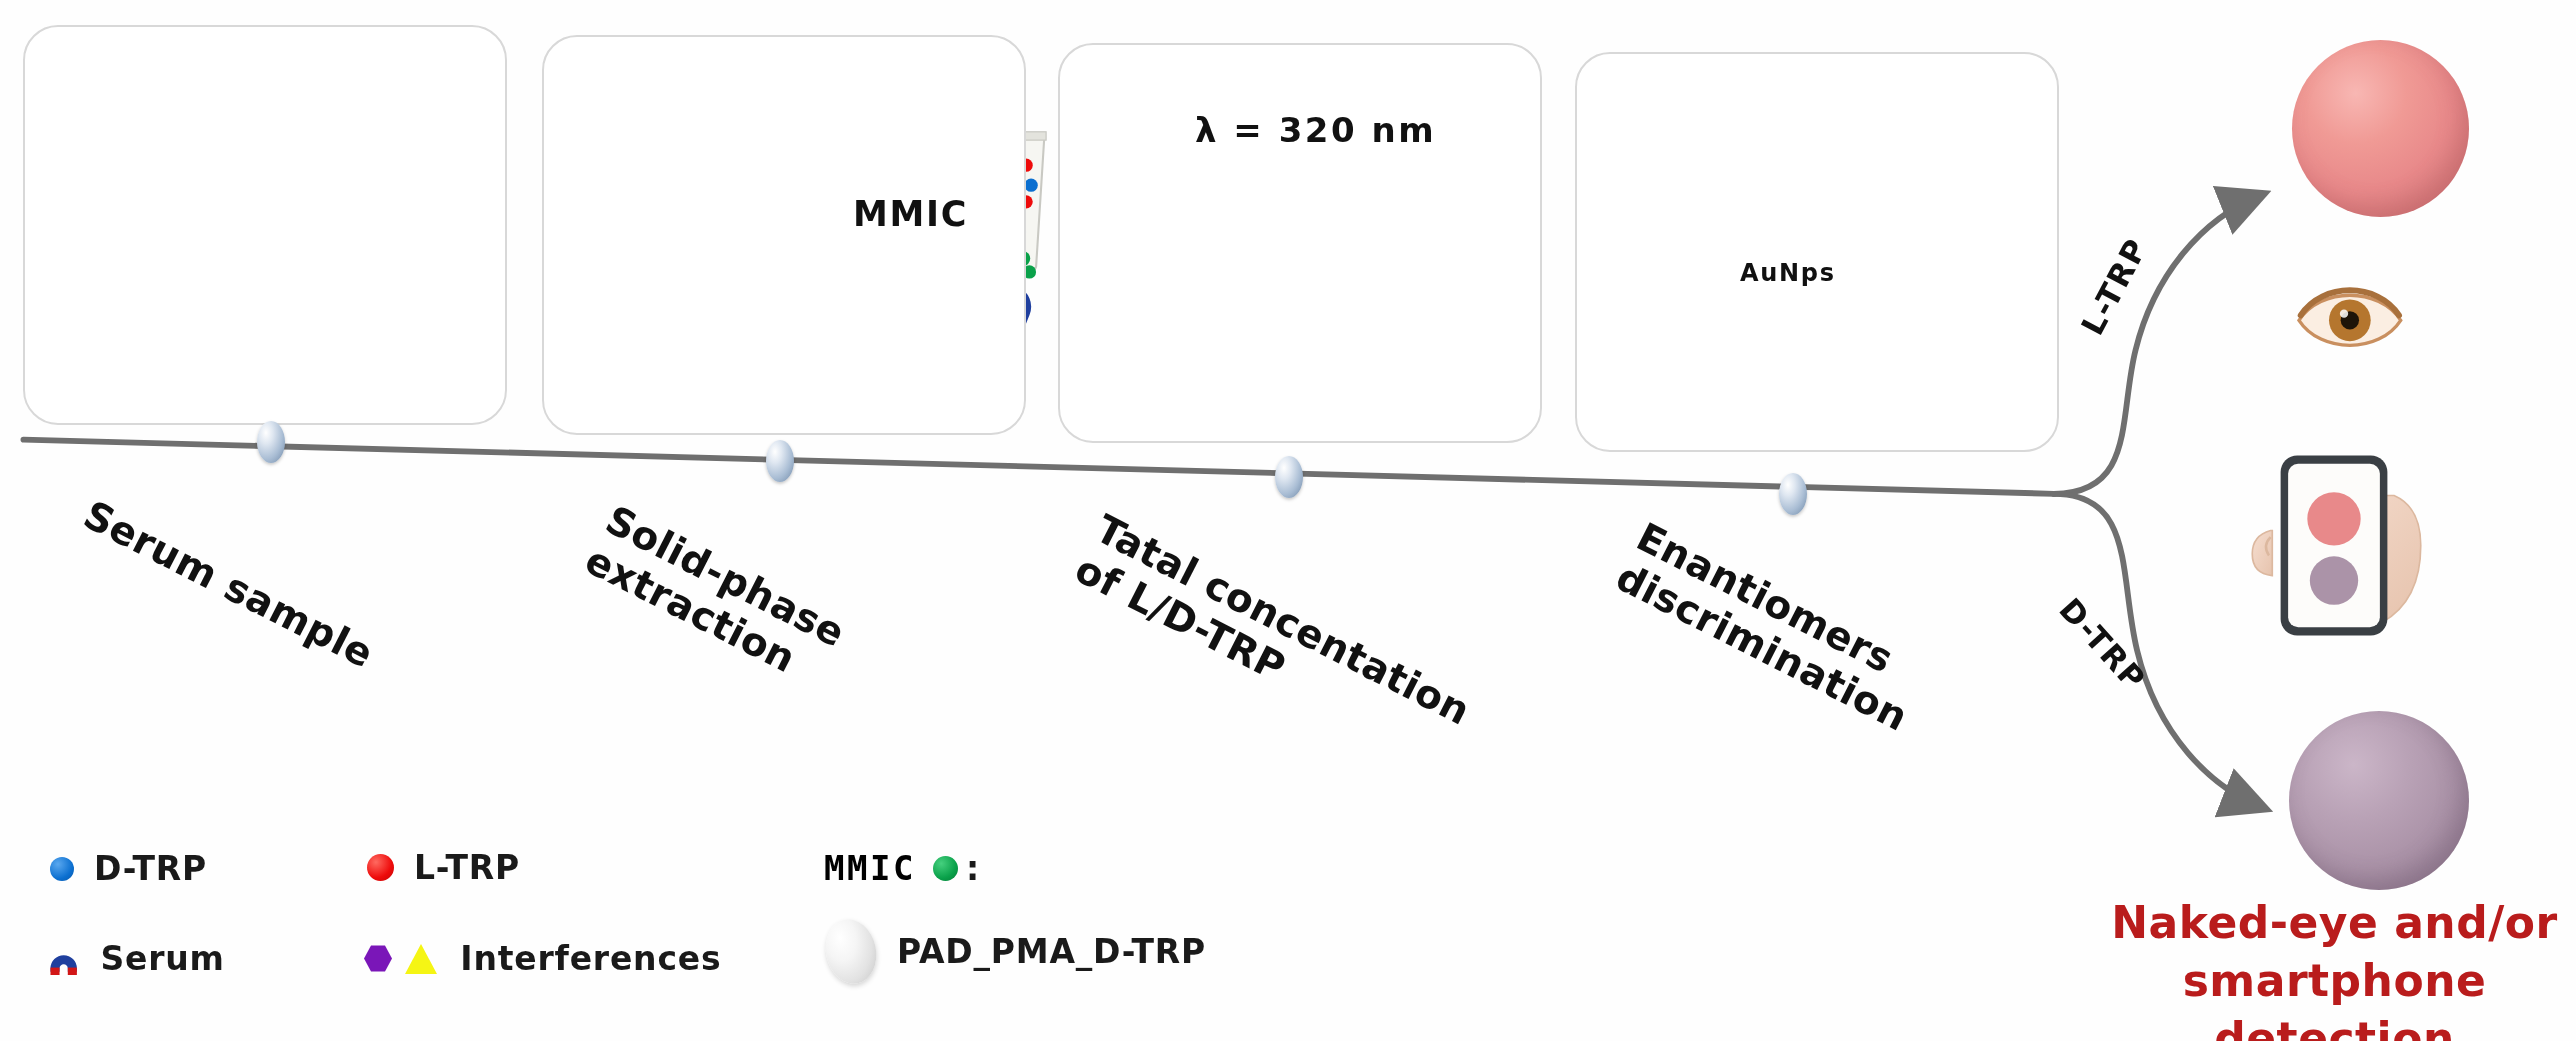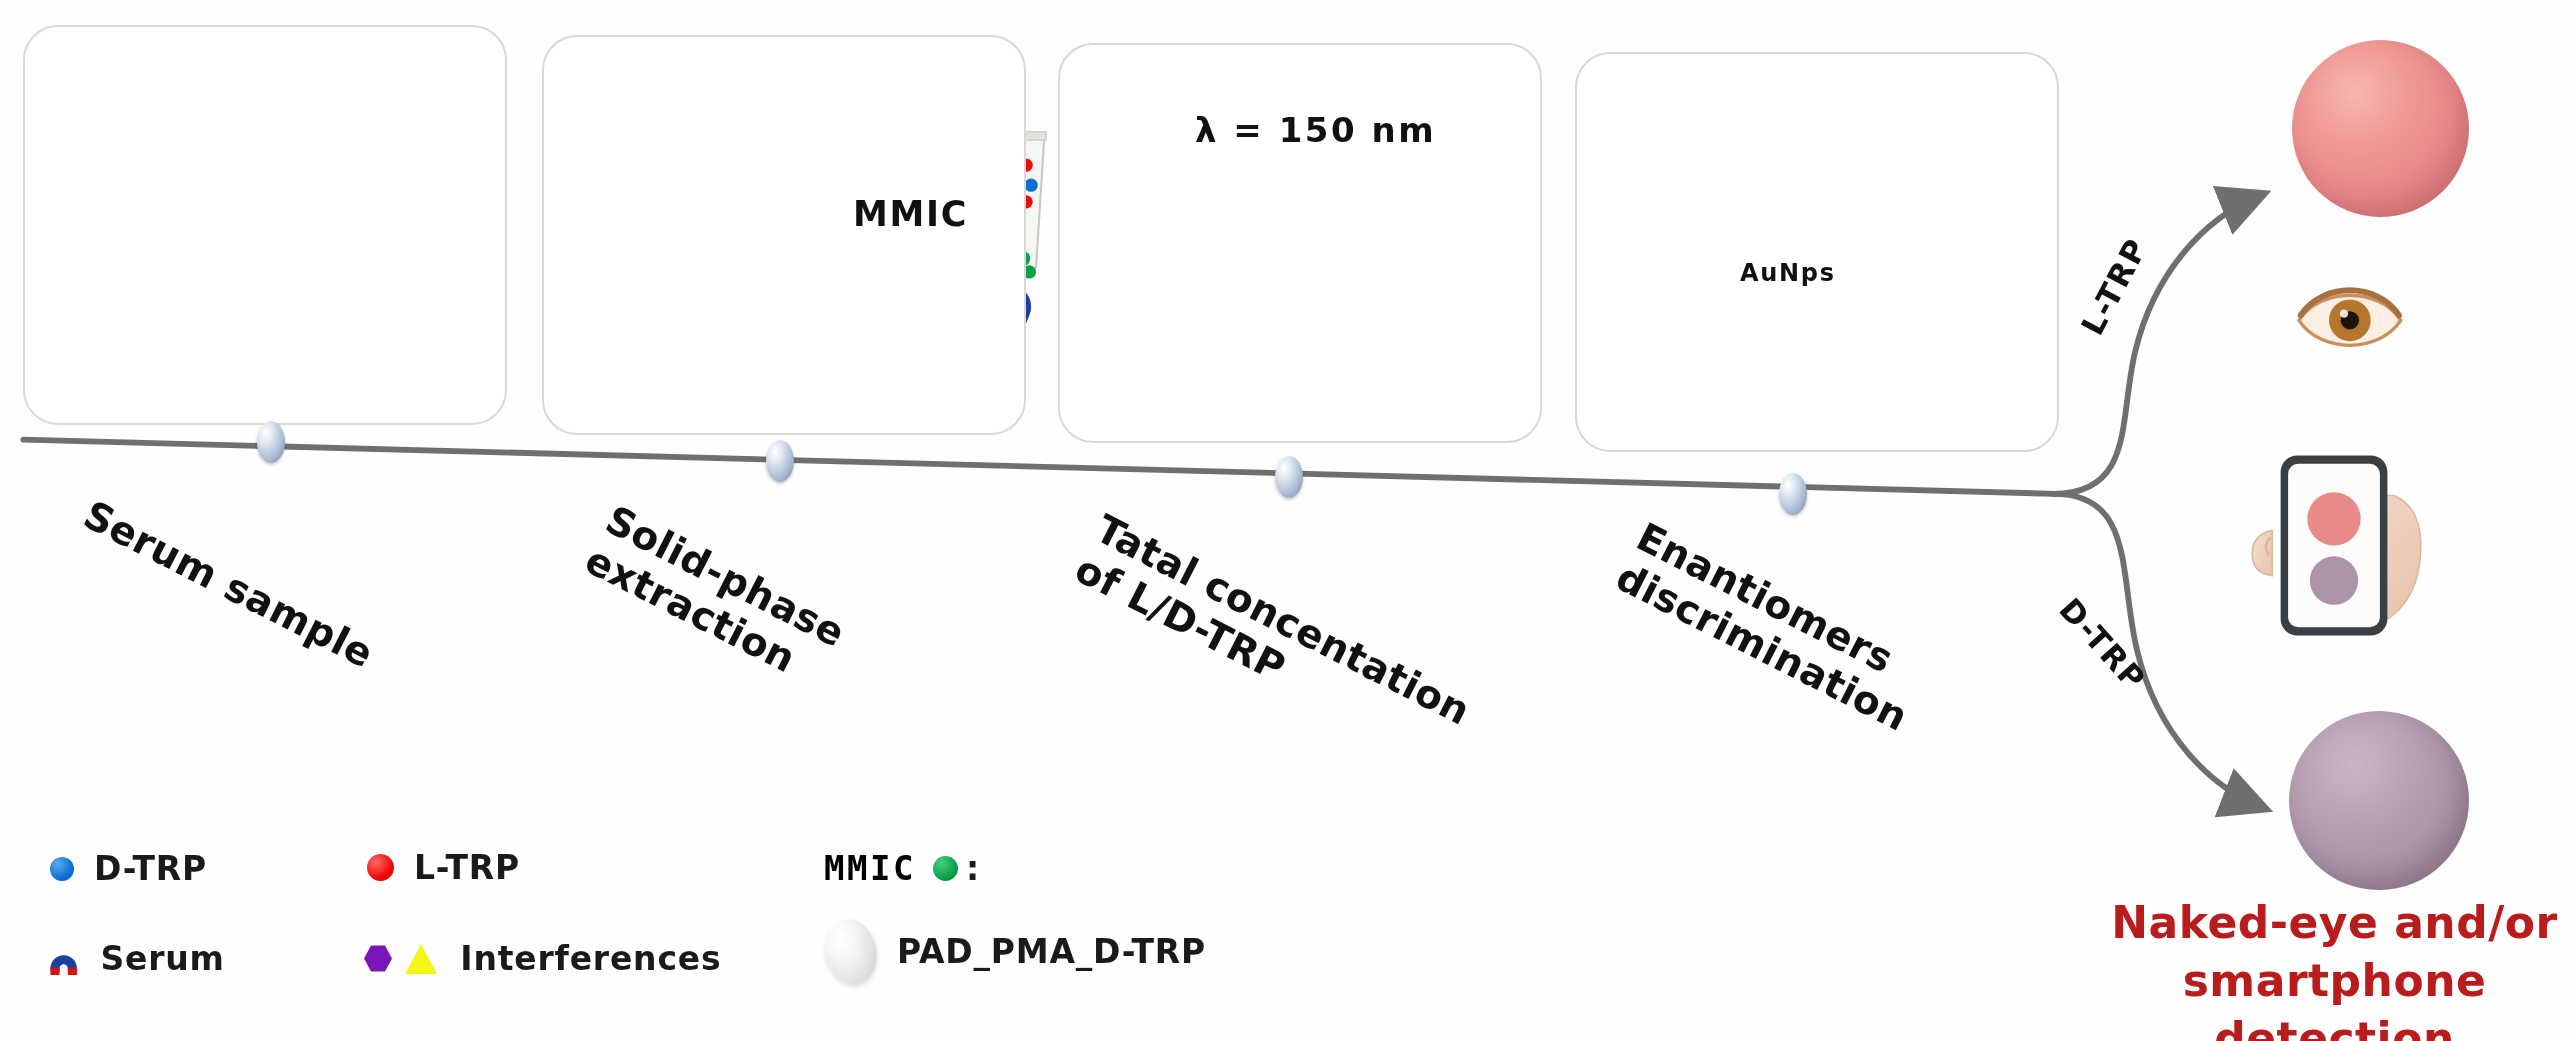--- a/index.html
+++ b/index.html
@@ -270,21 +270,21 @@
       <path d="M18 104 q-10 10 -2 22" fill="none" stroke="#dcb89f" stroke-width="3"></path>
     </g>
   </svg>
 
   <div class="panel" style="left:23.4px;  top:25px; width:484px;  height:400px;"></div>
   <div class="panel" style="left:542px; top:35px; width:484px;  height:400px;"></div>
   <div class="panel" style="left:1058px;top:43px; width:484px;  height:400px;"></div>
   <div class="panel" style="left:1575px;top:52px; width:484px;  height:400px;"></div>
 
   <div class="arrow-lbl" style="left:853px;top:194px;font-size:35px;">MMIC</div>
-  <div class="lambda-lbl" style="left:1195px;top:110px;">λ = 150 nm</div>
+  <div class="lambda-lbl" style="left:1195px;top:110px;">λ = 320 nm</div>
   <div class="arrow-lbl" style="left:1740px;top:259px;font-size:24px;">AuNps</div>
 
   <div class="node" style="left:257px;  top:421px;"></div>
   <div class="node" style="left:766px;  top:440px;"></div>
   <div class="node" style="left:1275px; top:456px;"></div>
   <div class="node" style="left:1779px; top:473px;"></div>
 
   <div class="step-label" style="left:97px;  top:492px;  font-size:39px; transform:rotate(27deg);">Serum sample</div>
   <div class="step-label" style="left:619px;  top:497px;  font-size:39px; transform:rotate(27deg);">Solid-phase
 extraction</div>

